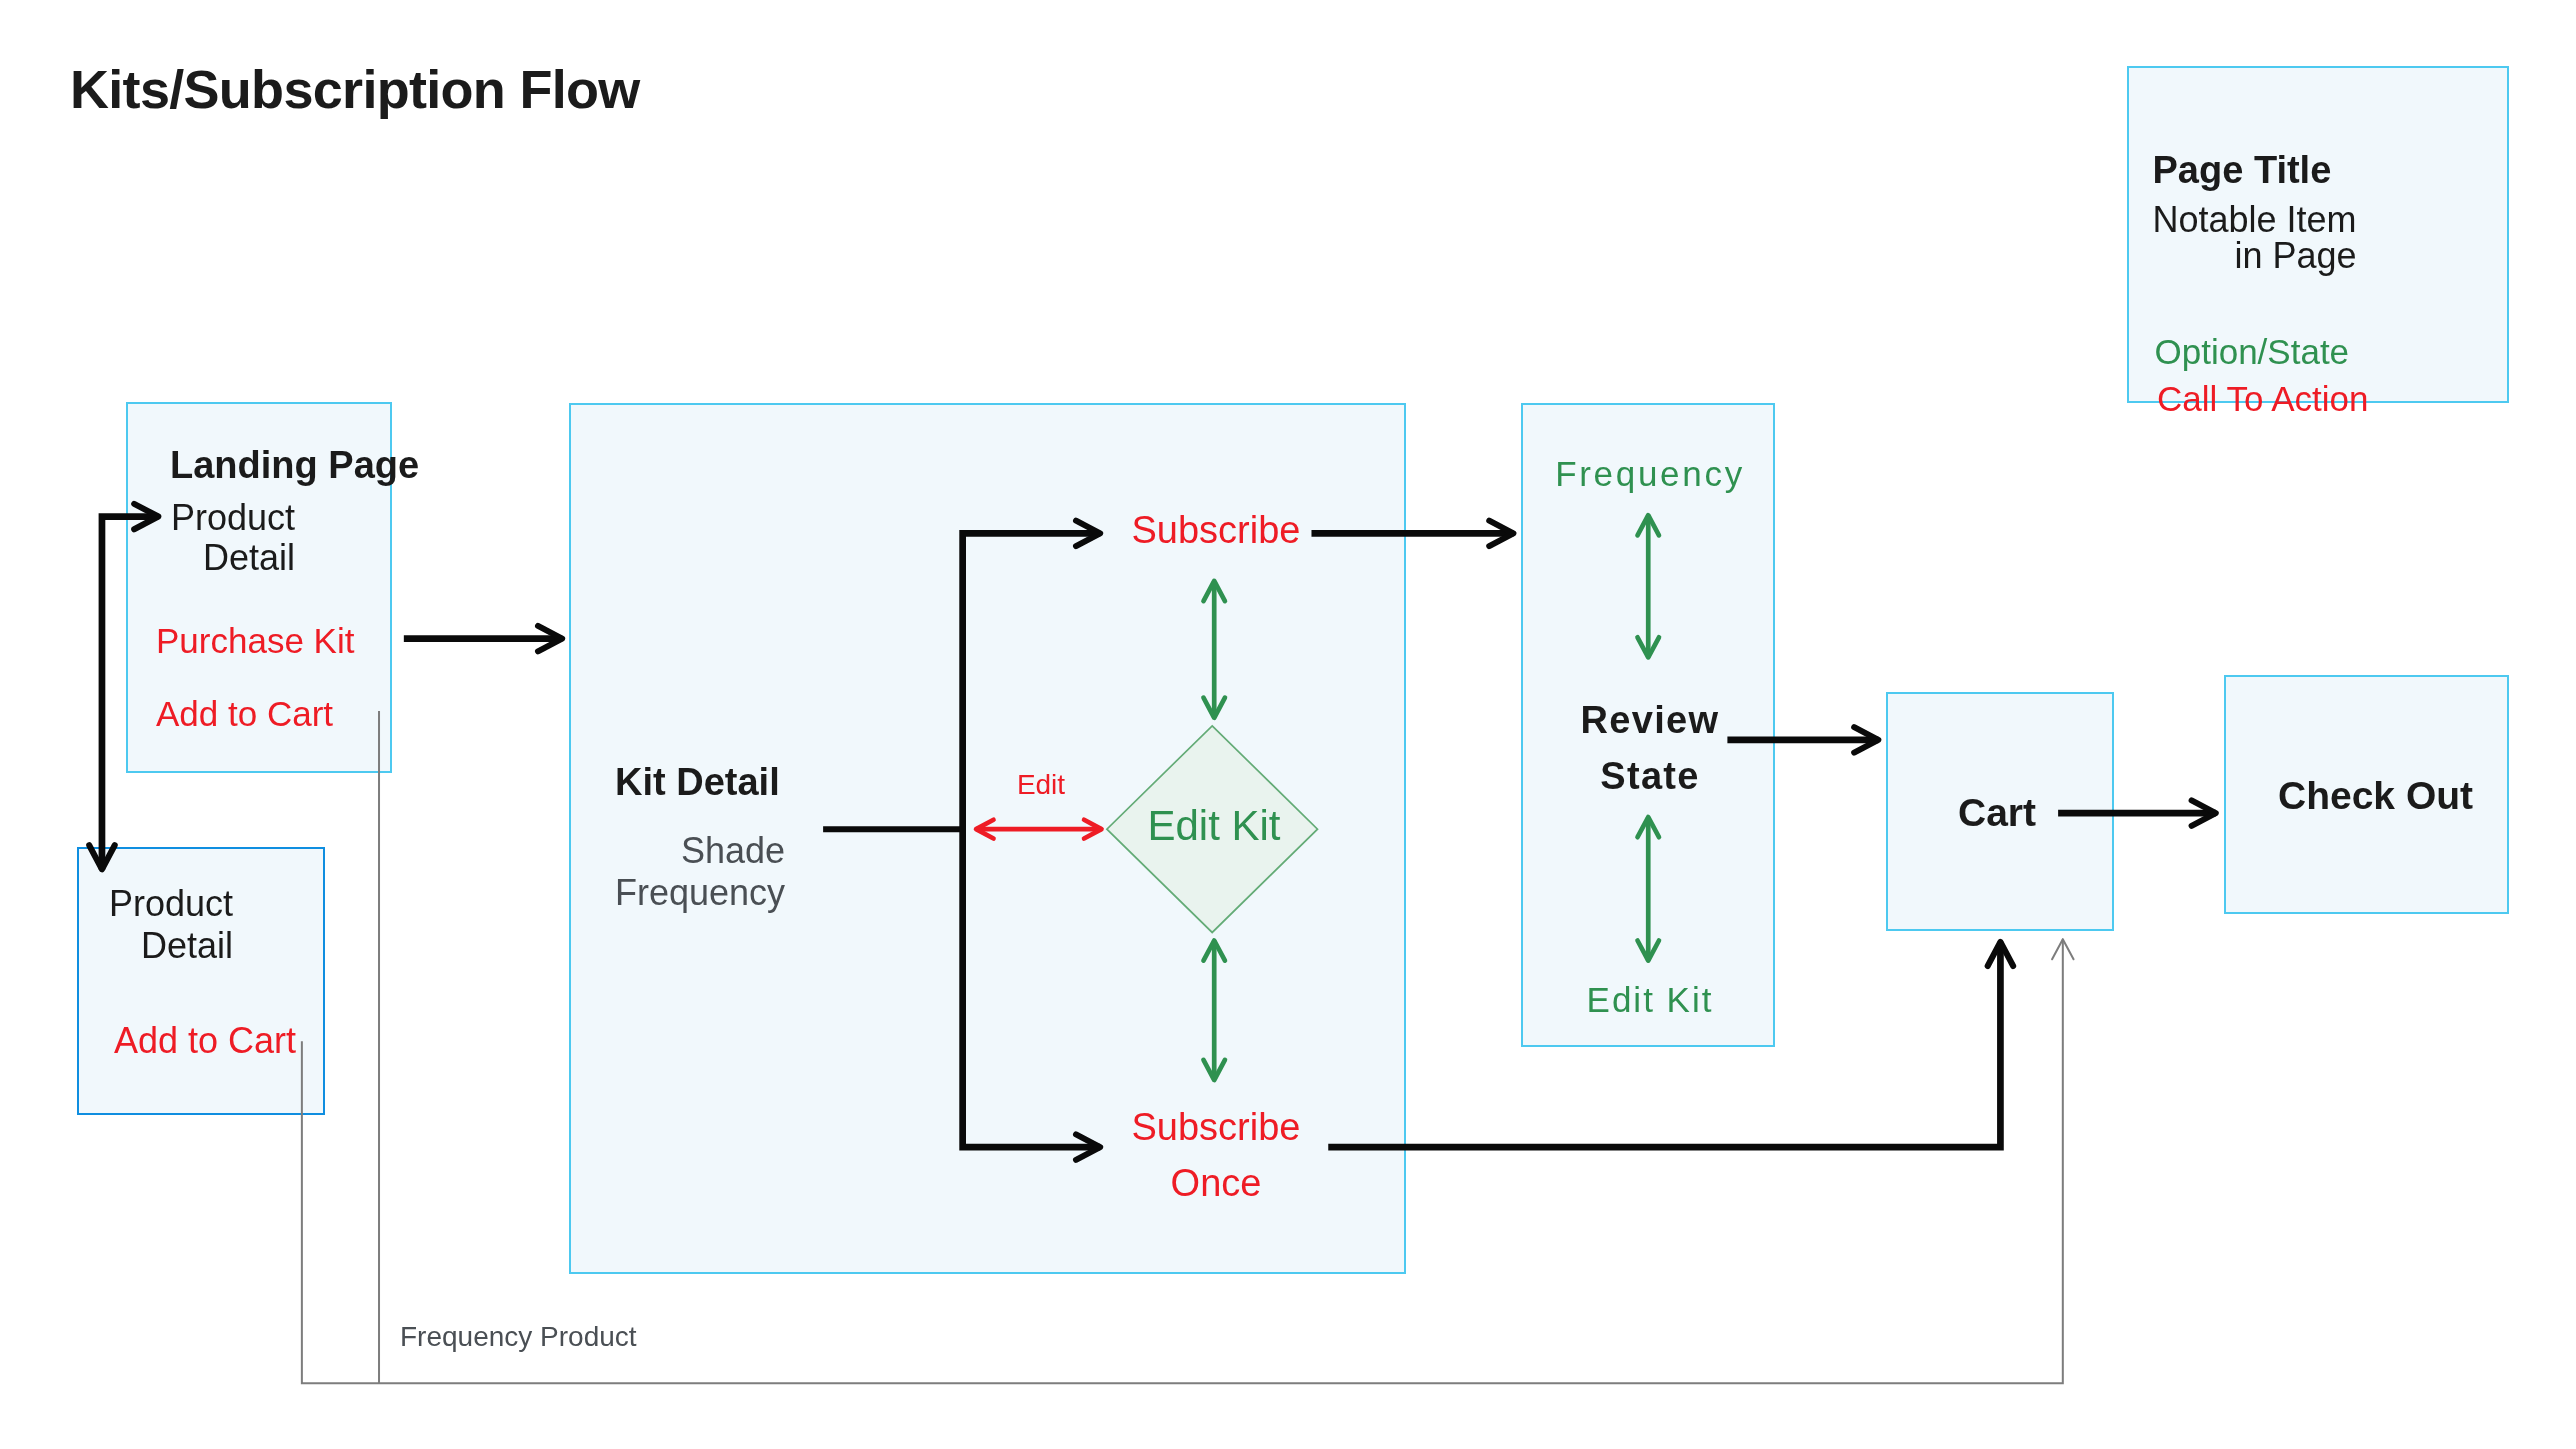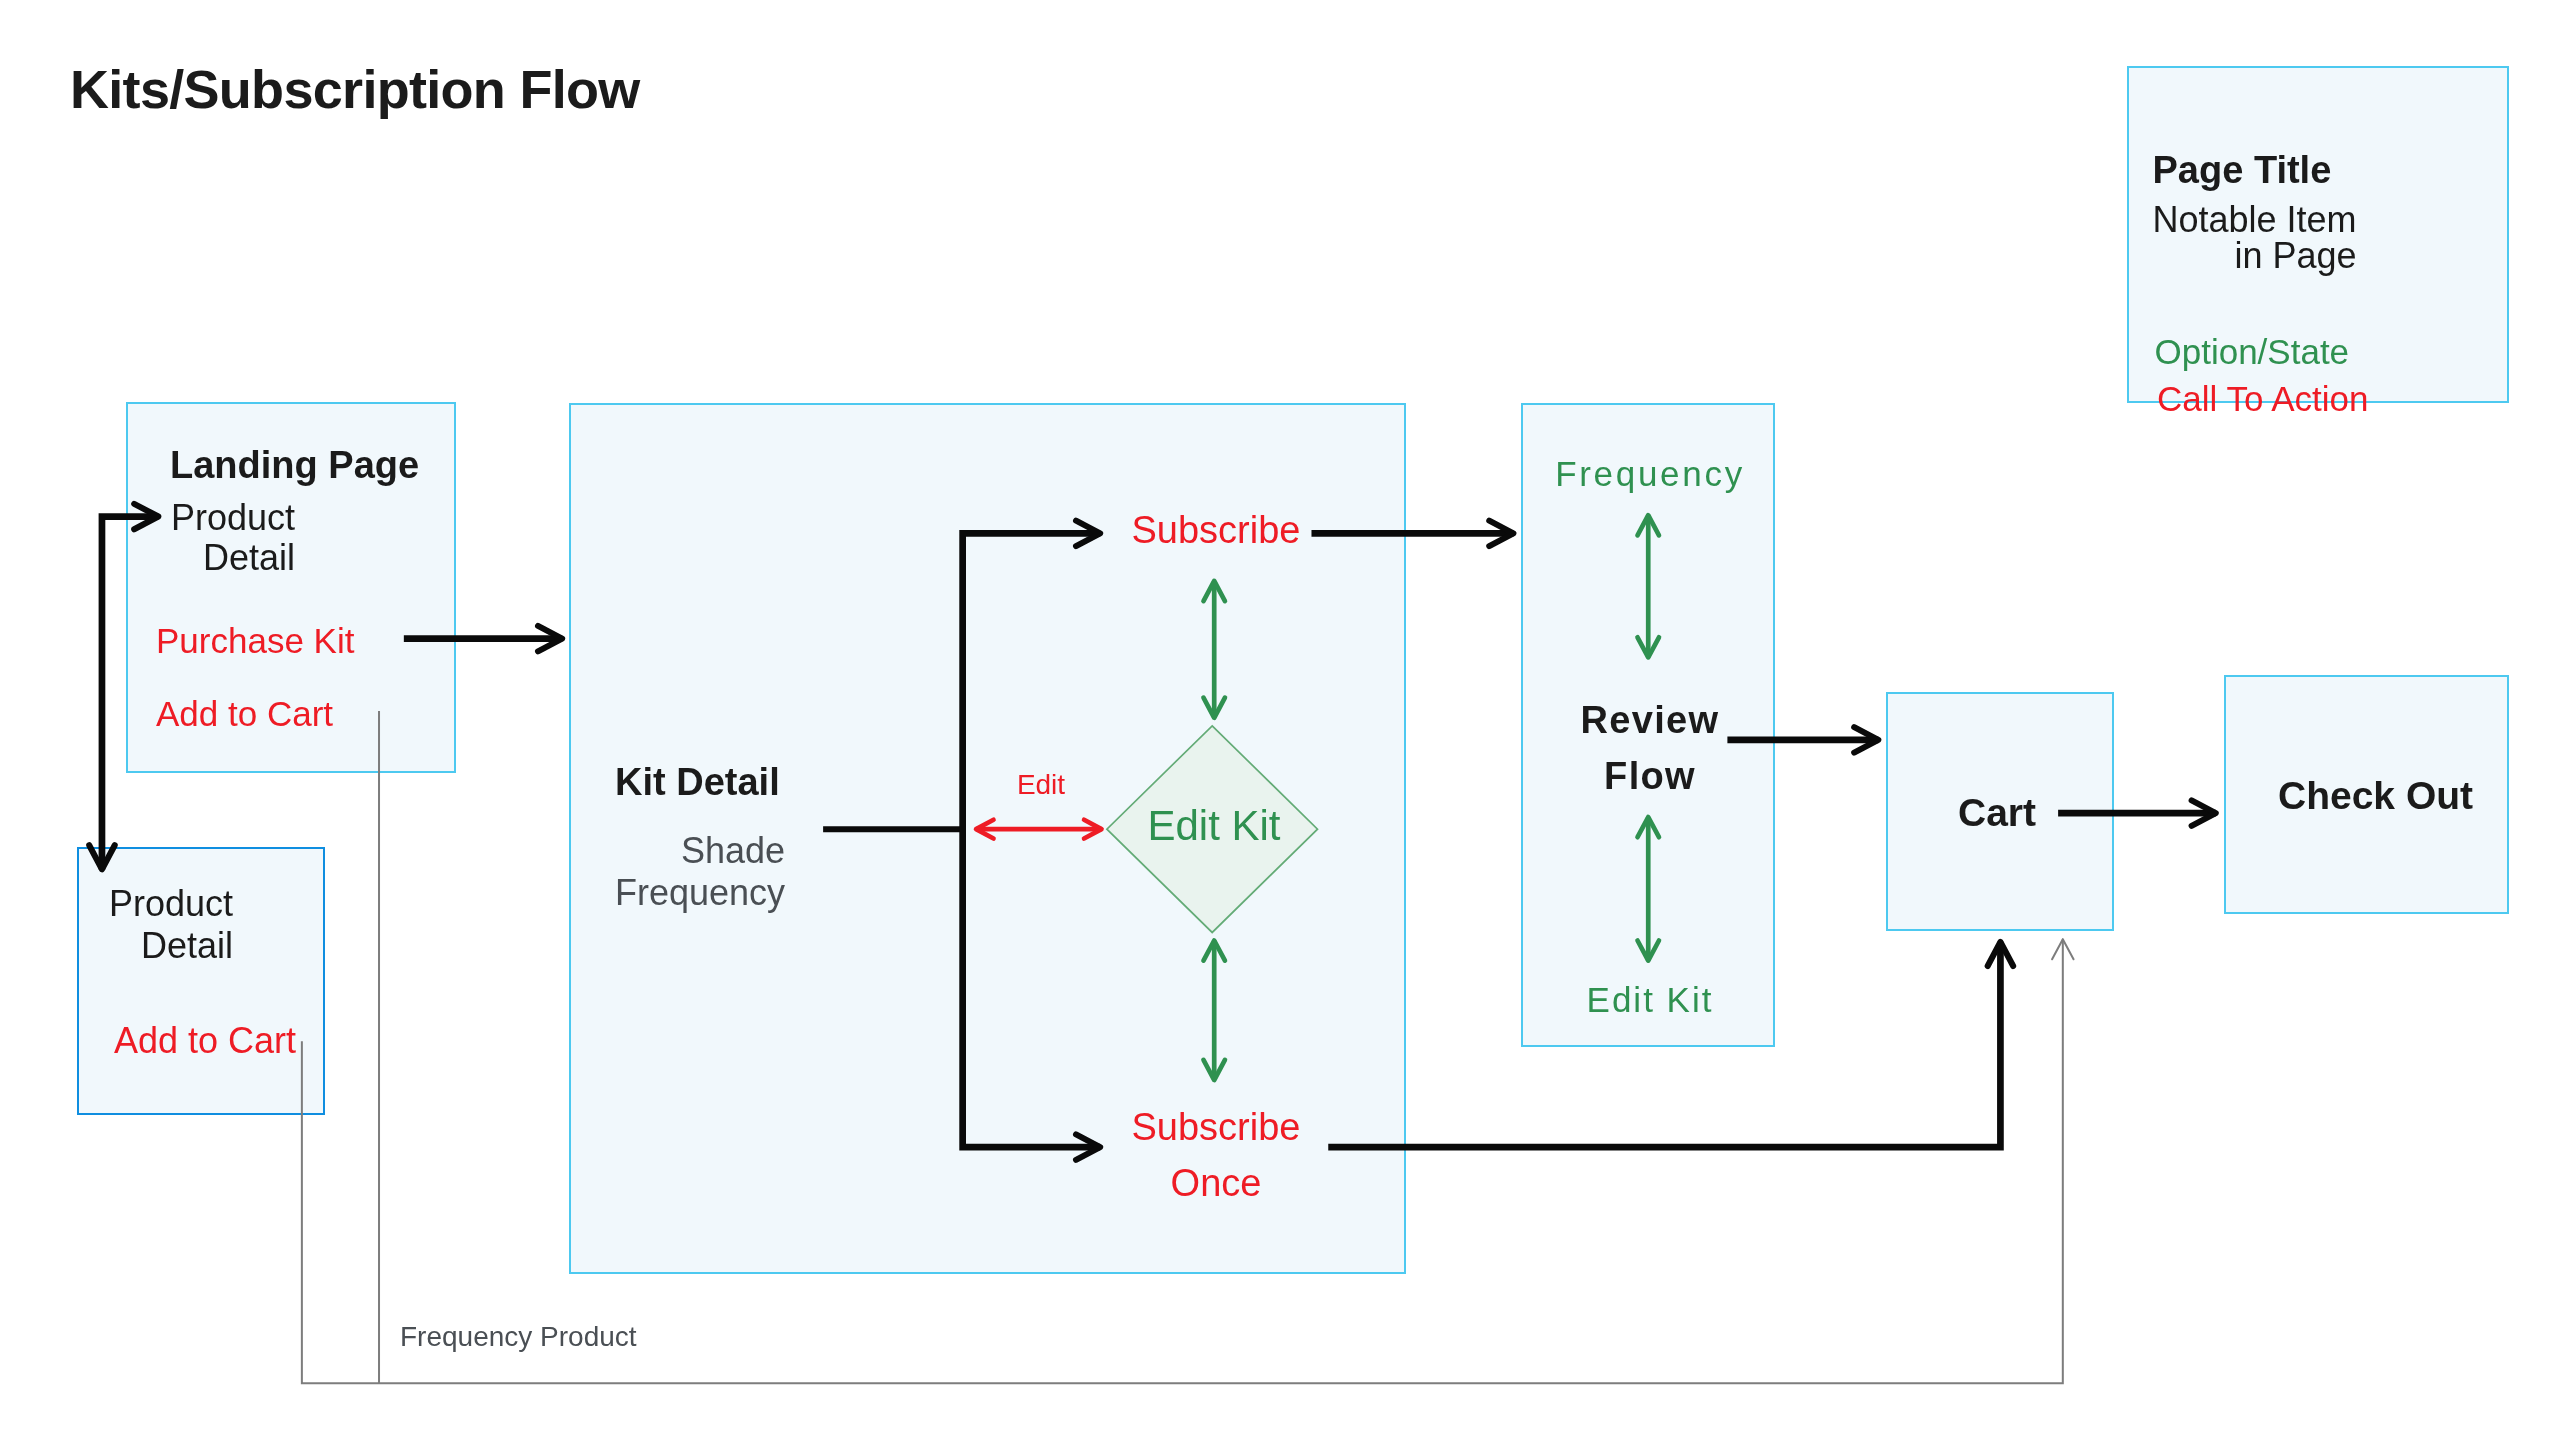--- a/index.html
+++ b/index.html
@@ -45,21 +45,21 @@
 
   <div class="t fs-title ink" style="left:70px;top:62px;">Kits/Subscription Flow</div>
 
   <div class="box" style="left:2127px;top:66px;width:382px;height:337px;">
     <div class="t fs-h bold ink" style="left:23.5px;top:83px;">Page Title</div>
     <div class="t fs-b ink" style="left:23.5px;top:134px;line-height:36px;"><span>Notable Item</span><br><span>in Page</span></div>
     <div class="t fs-cta green" style="left:25.5px;top:266px;">Option/State</div>
     <div class="t fs-cta red" style="left:28px;top:313px;">Call To Action</div>
   </div>
 
-  <div class="box" style="left:126px;top:402px;width:330px;height:371px;">
+  <div class="box" style="left:126px;top:402px;width:266px;height:371px;">
     <div class="t fs-h bold ink" style="left:42px;top:42px;">Landing Page</div>
     <div class="t fs-b ink" style="left:43px;top:94px;line-height:40px;"><span>Product</span><br><span>Detail</span></div>
     <div class="t fs-cta red" style="left:28px;top:219px;">Purchase Kit</div>
     <div class="t fs-cta red" style="left:28px;top:292px;">Add to Cart</div>
   </div>
 
   <div class="box blue" style="left:77px;top:847px;width:248px;height:268px;">
     <div class="t fs-b ink" style="left:30px;top:34px;line-height:42px;"><span>Product</span><br><span>Detail</span></div>
     <div class="t fs-b red" style="left:35px;top:174px;">Add to Cart</div>
   </div>
@@ -68,21 +68,21 @@
     <div class="t fs-h bold ink" style="left:44px;top:358px;">Kit Detail</div>
     <div class="t fs-b gray" style="left:44px;top:425px;line-height:42px;"><span>Shade</span><br><span>Frequency</span></div>
     <div class="t fs-h red cx" style="left:645px;top:106px;">Subscribe</div>
     <div class="t red cx" style="left:470px;top:366px;font-size:28px;">Edit</div>
     <div class="t green cx" style="left:643px;top:400px;font-size:42px;">Edit Kit</div>
     <div class="t fs-h red cx" style="left:645px;top:694px;line-height:56px;"><span>Subscribe</span><br><span>Once</span></div>
   </div>
 
   <div class="box" style="left:1521px;top:403px;width:254px;height:644px;">
     <div class="t fs-cta green cx" style="left:127px;top:51px;letter-spacing:2.7px;">Frequency</div>
-    <div class="t fs-h bold ink cx" style="left:127px;top:287px;line-height:56px;letter-spacing:1.3px;"><span>Review</span><br><span>Flow</span></div>
+    <div class="t fs-h bold ink cx" style="left:127px;top:287px;line-height:56px;letter-spacing:1.3px;"><span>Review</span><br><span>State</span></div>
     <div class="t fs-cta green cx" style="left:127px;top:577px;letter-spacing:2px;">Edit Kit</div>
   </div>
 
   <div class="box" style="left:1886px;top:692px;width:228px;height:239px;">
     <div class="t bold ink" style="left:70px;top:99px;font-size:39px;">Cart</div>
   </div>
 
   <div class="box" style="left:2224px;top:675px;width:285px;height:239px;">
     <div class="t bold ink" style="left:52px;top:99px;font-size:39px;">Check Out</div>
   </div>

